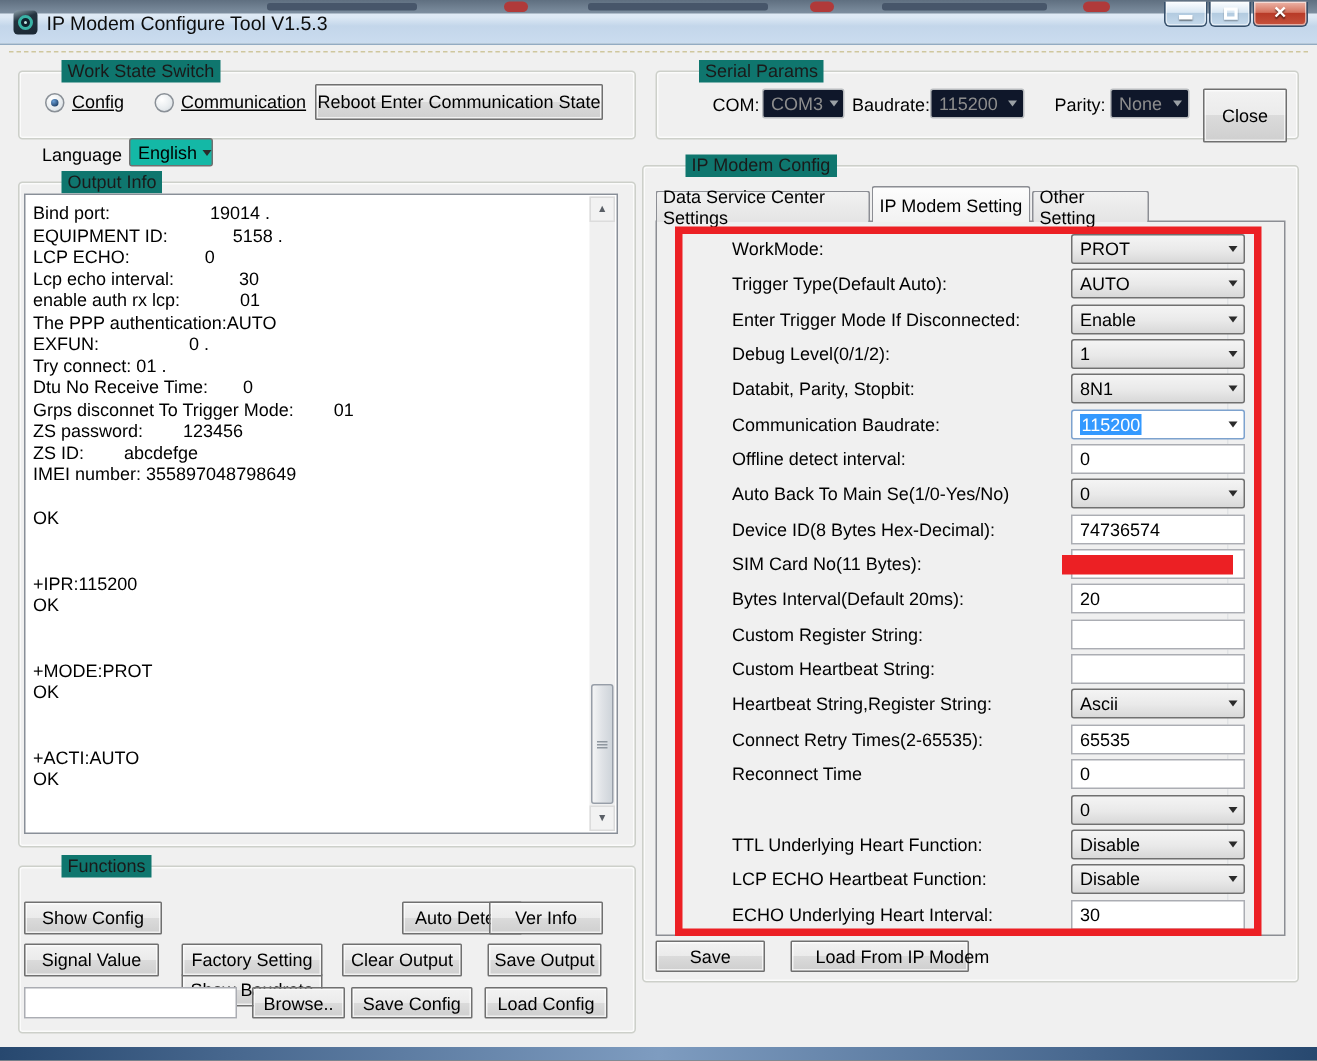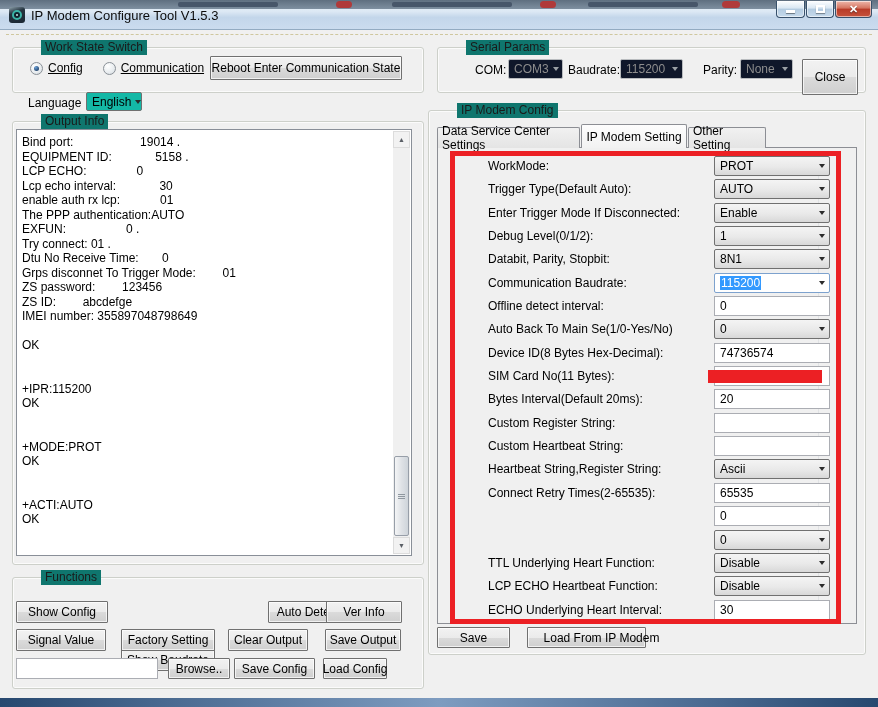--- a/index.html
+++ b/index.html
@@ -245,21 +245,21 @@
       <div class="btn" style="left: 16px; top: 629px; width: 90px; height: 22px;">Signal Value</div>
       <div class="btn" style="left: 121px; top: 629px; width: 94px; height: 22px;">Factory Setting</div>
       <div class="btn" style="left: 228px; top: 629px; width: 80px; height: 22px;">Clear Output</div>
       <div class="btn" style="left: 325px; top: 629px; width: 76px; height: 22px;">Save Output</div>
     </div>
   <div class="textbox" style="left:16px; top:658px; width:142px; height:21px;">
       <span></span>
     </div>
   <div class="btn" style="left:168px; top:658px; width:62px; height:21px;">Browse..</div>
   <div class="btn" style="left:234px; top:658px; width:81px; height:21px;">Save Config</div>
-  <div class="btn" style="left:323px; top:658px; width:64px; height:21px;">Load Config</div>
+  <div class="btn" style="left:323px; top:658px; width:82px; height:21px;">Load Config</div>
 
   <div class="group" style="left:428px; top:110px; width:438px; height:545px;">
     <span class="group-label">IP Modem Config</span>
   </div>
   <div class="tabstrip" id="tabstrip">
       <div class="tab" style="width: 143px;">Data Service Center Settings</div>
       <div class="tab active" style="width: 106px;">IP Modem Setting</div>
       <div class="tab" style="width: 78px;">Other Setting</div>
     </div>
   <div class="tabpanel"></div>
@@ -358,20 +358,21 @@
           <span class="arr"></span>
         </div>
       </div>
       <div class="form-row">
         <span class="field-label">Connect Retry Times(2-65535):</span>
         <div class="textbox">
           <span>65535</span>
         </div>
       </div>
       <div class="form-row">
+        <span class="field-label">Reconnect Time</span>
         <div class="textbox">
           <span>0</span>
         </div>
       </div>
       <div class="form-row">
         <div class="combo">
           <span>0</span>
           <span class="arr"></span>
         </div>
       </div>

